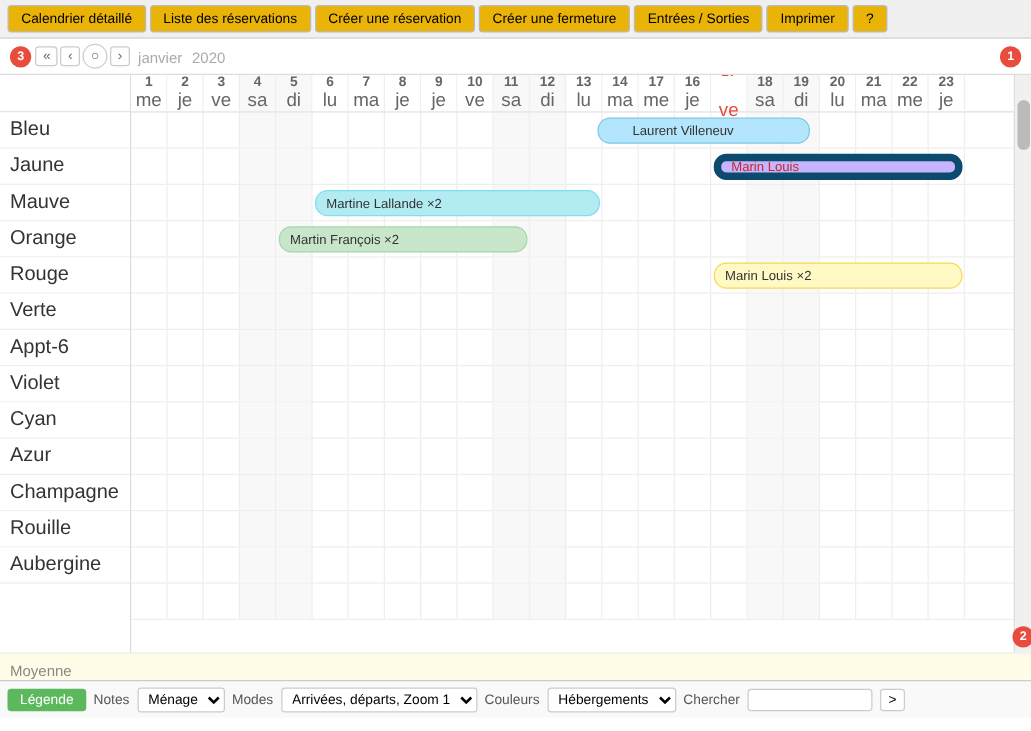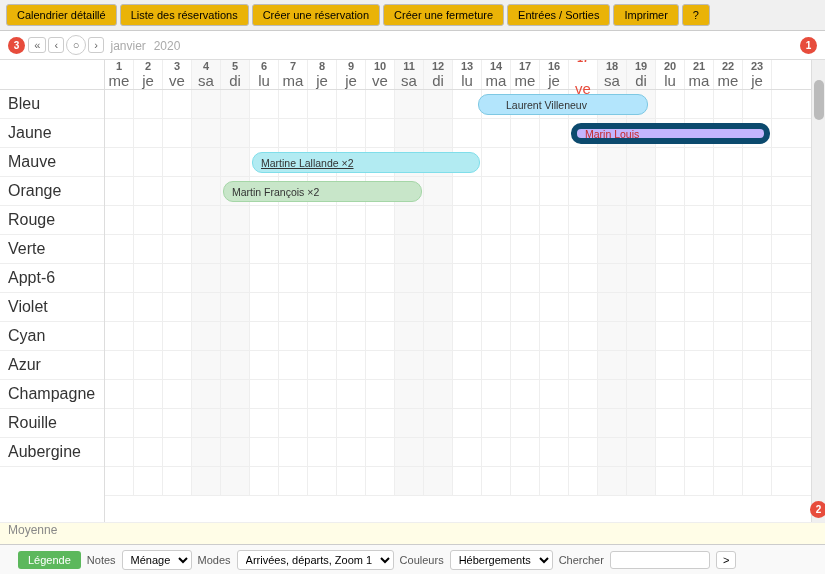--- a/index.html
+++ b/index.html
@@ -179,21 +179,20 @@
       gap: 6px;
     }
     .footer-btn {
       background: #5cb85c;
       color: white;
       border: none;
       border-radius: 3px;
       padding: 3px 10px;
       cursor: pointer;
       font-size: 11px;
-      margin-left: 12px;
     }
     .footer-label {
       font-size: 11px;
       color: #555;
     }
     .footer-select {
       border: 1px solid #ccc;
       border-radius: 3px;
       padding: 2px 4px;
       font-size: 11px;
@@ -213,21 +212,21 @@
       padding: 2px 6px;
       background: #fff;
       cursor: pointer;
       font-size: 11px;
     }
     .stats-bar {
       height: 22px;
       background: #fffde7;
       border-top: 1px solid #eee;
       display: flex;
-      align-items: flex-start;
+      align-items: flex-end;
       padding: 0 8px;
       font-size: 11px;
       color: #888;
     }
 
     .scrollbar-right {
       width: 14px;
       background: #f0f0f0;
       border-left: 1px solid #ddd;
       display: flex;
@@ -474,21 +473,21 @@
             <div class="day-cell"></div>
             <div class="day-cell"></div>
             <div class="day-cell"></div>
             <div class="day-cell"></div>
             <div class="day-cell weekend"></div>
             <div class="day-cell weekend"></div>
             <div class="day-cell"></div>
             <div class="day-cell"></div>
             <div class="day-cell"></div>
             <div class="day-cell"></div>
-            <div class="reservation res-cyan" style="left: 147px; width: 228px; text-decoration: underline;">Martine Lallande ×2</div>
+            <div class="reservation res-cyan" style="left: 147px; width: 228px;">Martine Lallande ×2</div>
           </div>
           <div class="cal-row">
             <div class="day-cell"></div>
             <div class="day-cell"></div>
             <div class="day-cell"></div>
             <div class="day-cell weekend"></div>
             <div class="day-cell weekend"></div>
             <div class="day-cell"></div>
             <div class="day-cell"></div>
             <div class="day-cell"></div>
@@ -526,20 +525,21 @@
             <div class="day-cell"></div>
             <div class="day-cell"></div>
             <div class="day-cell"></div>
             <div class="day-cell"></div>
             <div class="day-cell weekend"></div>
             <div class="day-cell weekend"></div>
             <div class="day-cell"></div>
             <div class="day-cell"></div>
             <div class="day-cell"></div>
             <div class="day-cell"></div>
+            <div class="reservation res-yellow" style="left: 466px; width: 199px;">Marin Louis  ×2</div>
           </div>
           <div class="cal-row">
             <div class="day-cell"></div>
             <div class="day-cell"></div>
             <div class="day-cell"></div>
             <div class="day-cell weekend"></div>
             <div class="day-cell weekend"></div>
             <div class="day-cell"></div>
             <div class="day-cell"></div>
             <div class="day-cell"></div>

